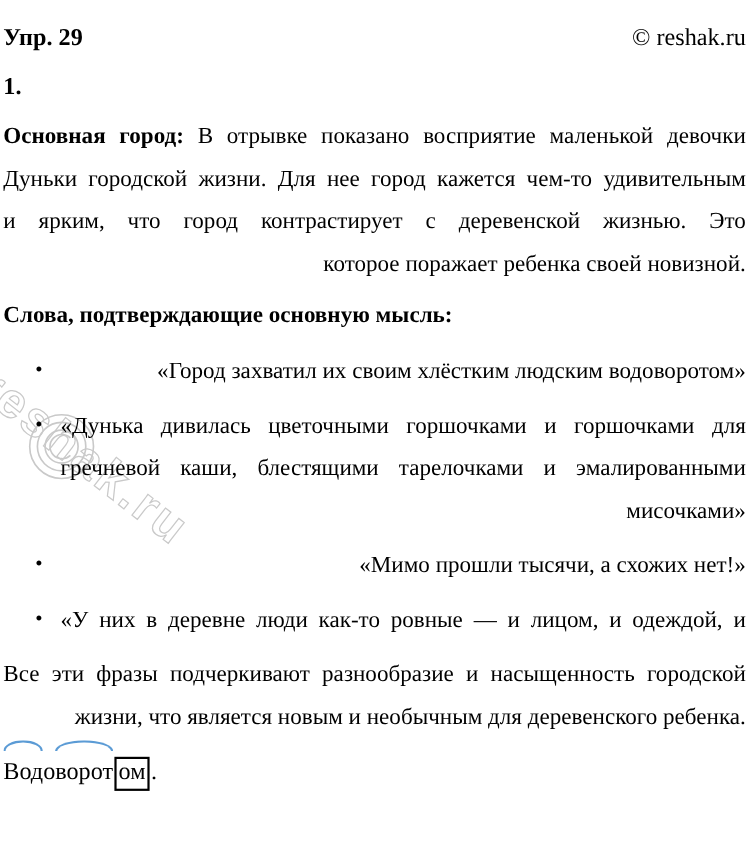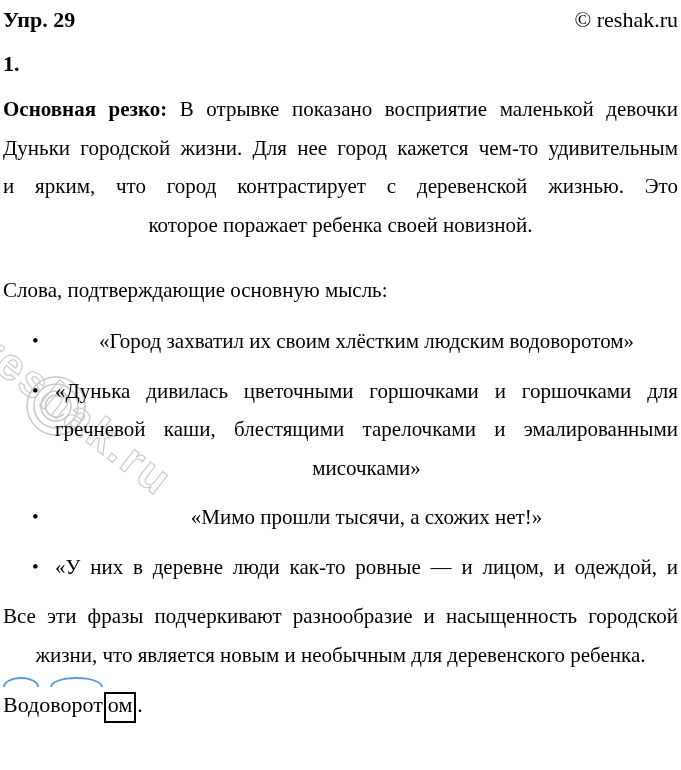--- a/index.html
+++ b/index.html
@@ -23,33 +23,33 @@
   }
   @supports (-webkit-text-stroke: 1px #000) {
     .wm-text { color:transparent; -webkit-text-stroke:1.1px #c9c9c9; }
   }
   .wm-rings { position:absolute; left:24px; top:56px; }
 
   
   .content { position:relative; z-index:1; padding:0 3px; }
 
   .doc-header { display:flex; justify-content:space-between; align-items:flex-start;
-                padding-top:6px; line-height:27px; font-size:22px; }
+                padding-top:20px; line-height:27px; font-size:22px; }
   .exercise { font-weight:bold; }
 
   .sec-num { font-weight:bold; font-size:22px; line-height:27px; margin-top:17px; }
 
   .line { line-height:38.5px; }
   .jl { text-align:justify; text-align-last:justify; }
-  .ll { text-align:center;font-family:Liberation Serif, serif; }
+  .ll { text-align:right;font-family:Liberation Serif, serif; }
 
   .para1 { margin-top:13px; }
   .lead { font-weight:bold; }
 
-  .h2 { font-weight:normal; line-height:36px; margin-top:28px; }
+  .h2 { font-weight:bold; line-height:36px; margin-top:10px; }
 
   ul.quotes { list-style:none; margin-top:14px; padding-left:52px; }
   ul.quotes li { position:relative; margin-bottom:11px; }
   .bullet { position:absolute; left:-23px; top:0; line-height:38.5px; font-size:19px; }
 
   .concl { margin-top:3px; }
 
   
   .word-analysis { margin-top:10px; font-size:22px; line-height:34px;
                    position:relative; padding-top:4px; }
@@ -78,21 +78,21 @@
 <div class="content">
 
   <div class="doc-header">
     <span class="exercise">Упр. 29</span>
     <span class="copyright">© reshak.ru</span>
   </div>
 
   <div class="sec-num">1.</div>
 
   <div class="para1">
-    <div class="line jl"><b class="lead">Основная резко:</b> <span>В отрывке показано восприятие маленькой девочки</span></div>
+    <div class="line jl"><b class="lead">Основная город:</b> <span>В отрывке показано восприятие маленькой девочки</span></div>
     <div class="line jl">Дуньки городской жизни. Для нее город кажется чем-то удивительным</div>
     <div class="line jl">и ярким, что город контрастирует с деревенской жизнью. Это</div>
     <div class="line ll">которое поражает ребенка своей новизной.</div>
   </div>
 
   <div class="h2">Слова, подтверждающие основную мысль:</div>
 
   <ul class="quotes">
     <li>
       <span class="bullet">•</span>

